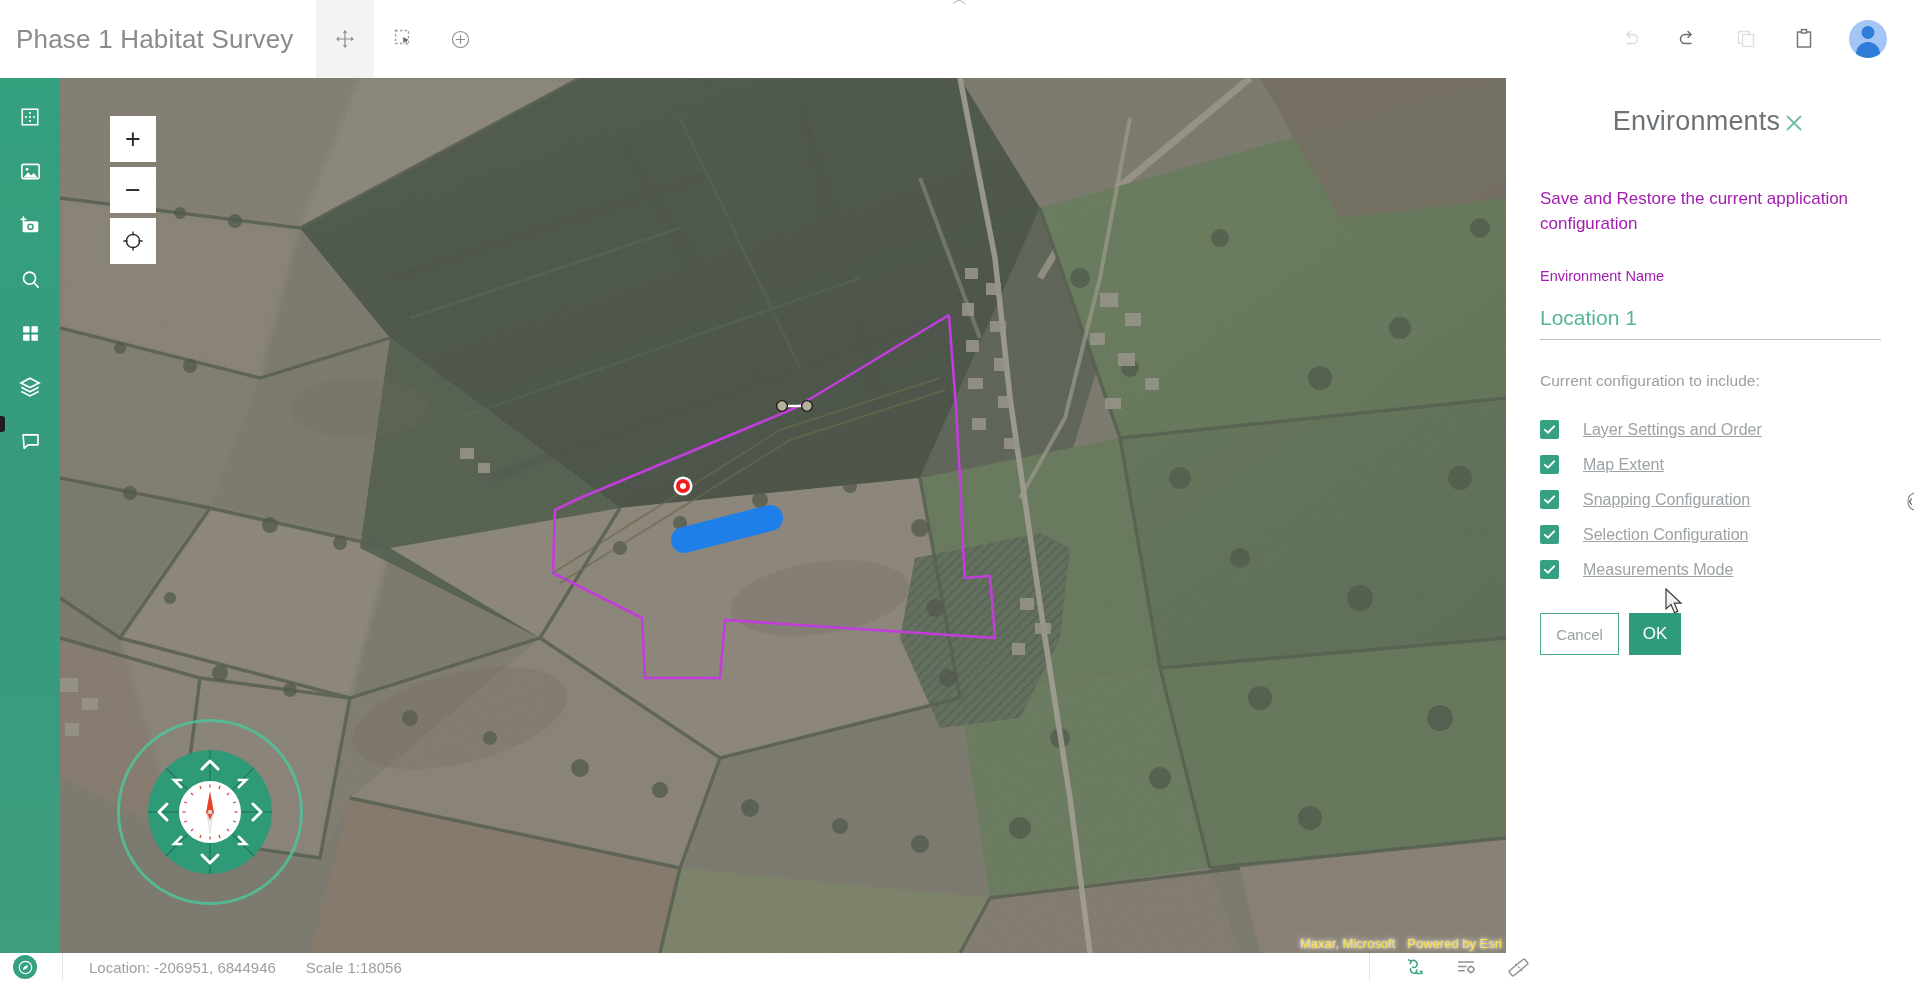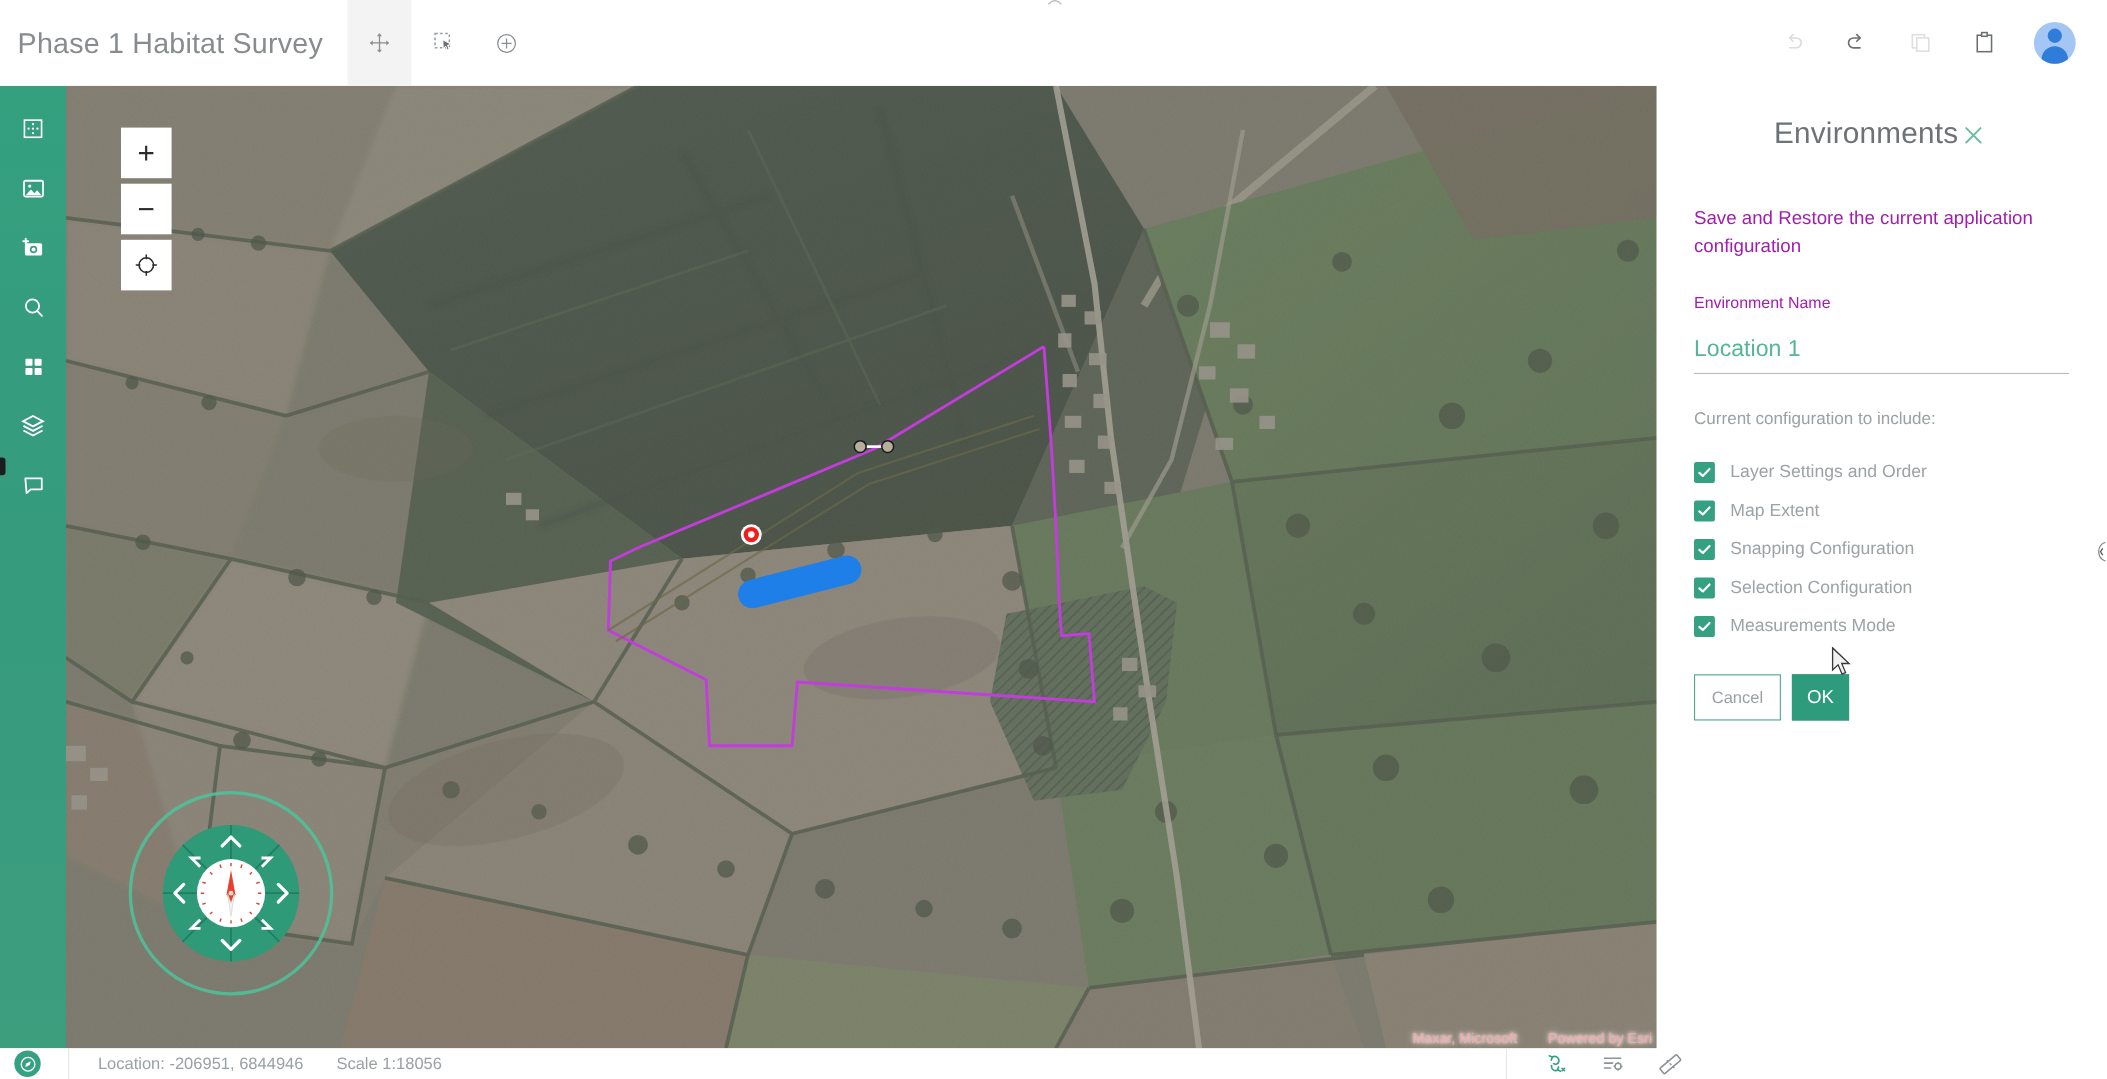--- a/index.html
+++ b/index.html
@@ -84,21 +84,21 @@
     position: absolute; left: 85px; bottom: 76px; width: 130px; height: 130px; z-index: 12;
     cursor: pointer;
   }
   #compass-outer-ring {
     position: absolute; left: -28px; top: -28px; width: 186px; height: 186px;
     border: 3px solid #4fc39c; border-radius: 50%; opacity: .85;
   }
 
   #map-attribution {
     position: absolute; right: 4px; bottom: 2px; z-index: 13;
-    font-size: 13px; color: #fca5a5; display: flex; gap: 28px;
+    font-size: 13px; color: #fde047; display: flex; gap: 12px;
     text-shadow: 0 0 3px rgba(255,255,255,.95), 0 0 6px rgba(255,255,255,.9);
   }
 
   
   #panel {
     position: absolute; right: 0; top: 78px; width: 409px; height: 875px;
     background: #ffffff; z-index: 30; padding: 28px 34px 0 34px;
   }
   #panel-head { display: flex; align-items: flex-start; justify-content: center; }
   #panel-title { font-size: 27px; color: #6d7276; font-weight: 400; letter-spacing: .2px; }
@@ -116,21 +116,21 @@
     font-size: 21px; color: #55b597; padding: 2px 0 9px 0; outline: none; display: block;
   }
   #include-label { margin-top: 32px; font-size: 15.5px; color: #9aa0a3; }
   #checkbox-list { margin-top: 22px; }
   .cb-row { display: flex; align-items: center; height: 35px; cursor: pointer; }
   .cb-box {
     width: 19px; height: 19px; background: #35a182; border-radius: 2px;
     display: flex; align-items: center; justify-content: center; flex: none;
   }
   .cb-box svg { display: block; }
-  .cb-text { margin-left: 14px; font-size: 16px; color: #9ca2a5; }
+  .cb-text { margin-left: 24px; font-size: 16px; color: #9ca2a5; text-decoration: underline; }
   #panel-actions { margin-top: 26px; display: flex; align-items: center; gap: 10px; }
   #btn-cancel {
     width: 79px; height: 42px; background: #ffffff; border: 1px solid #4aa98e;
     color: #9aa0a3; font-size: 15px; font-family: "Liberation Sans", sans-serif;
     cursor: pointer; border-radius: 0;
   }
   #btn-ok {
     width: 52px; height: 42px; background: #2e9b7d; border: 1px solid #2e9b7d;
     color: #ffffff; font-size: 17px; font-family: "Liberation Sans", sans-serif;
     cursor: pointer; border-radius: 0;

